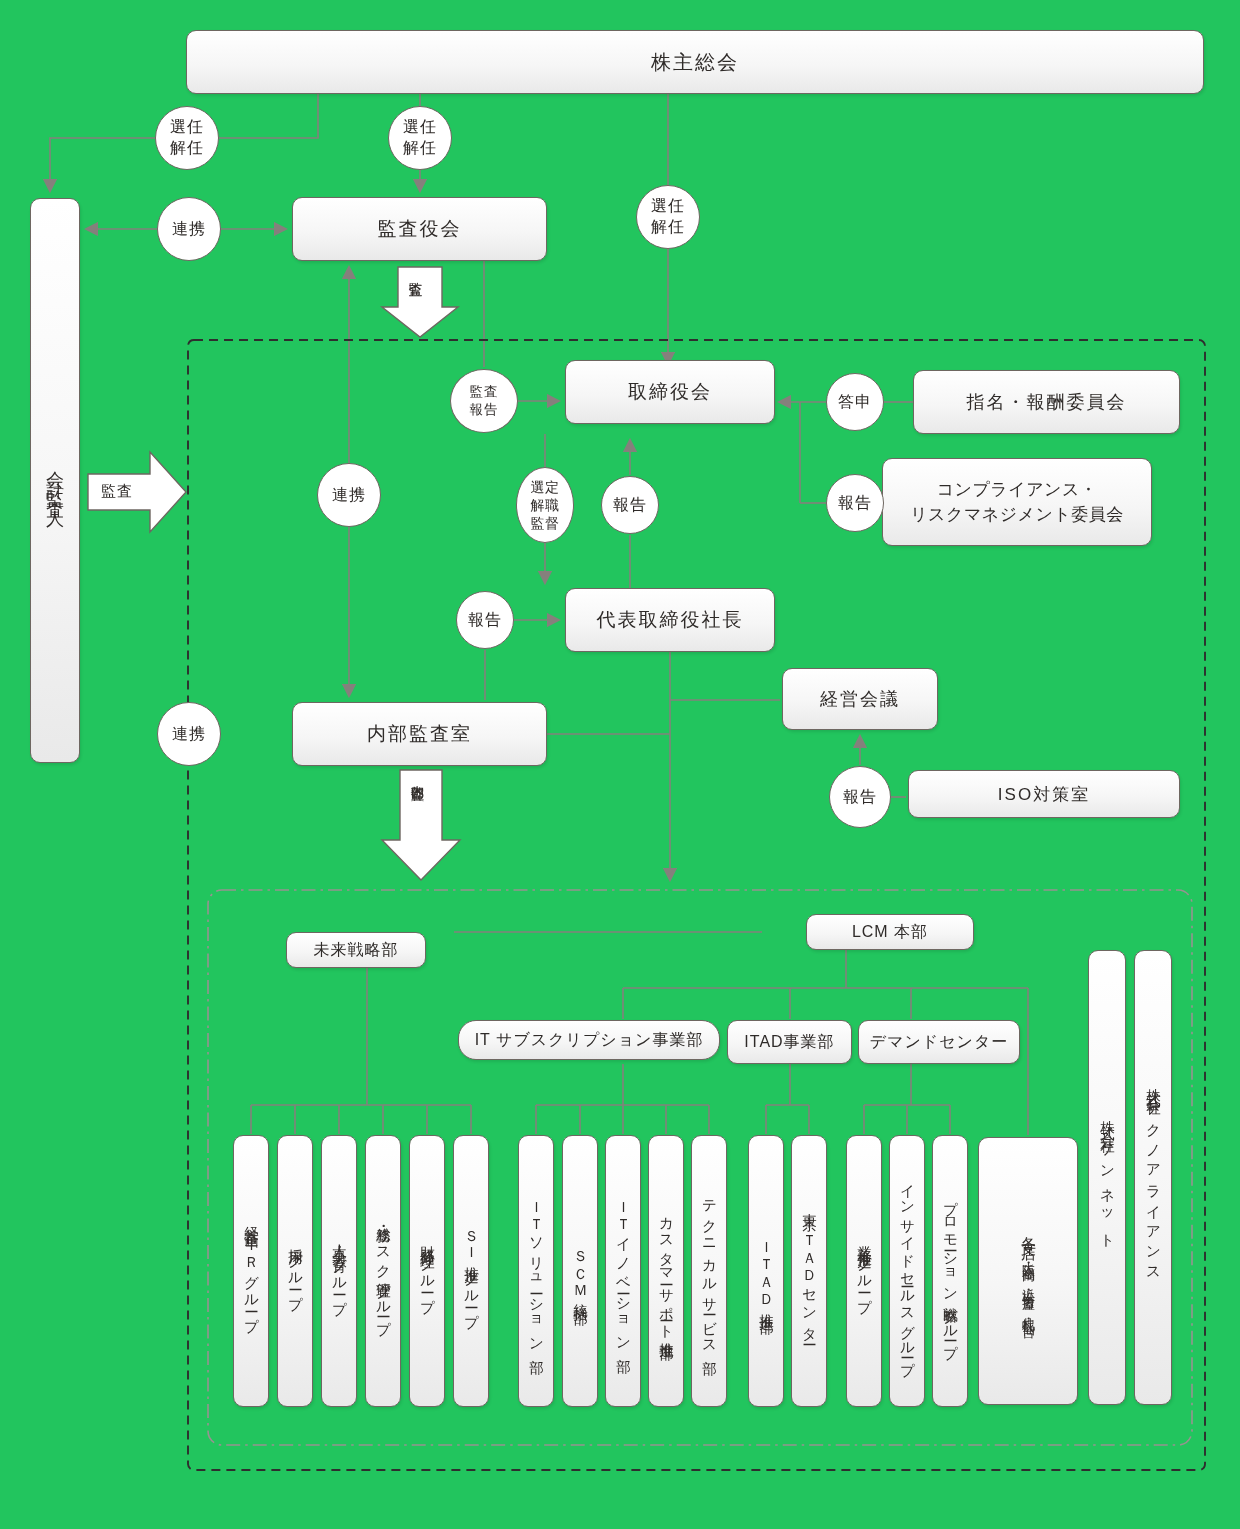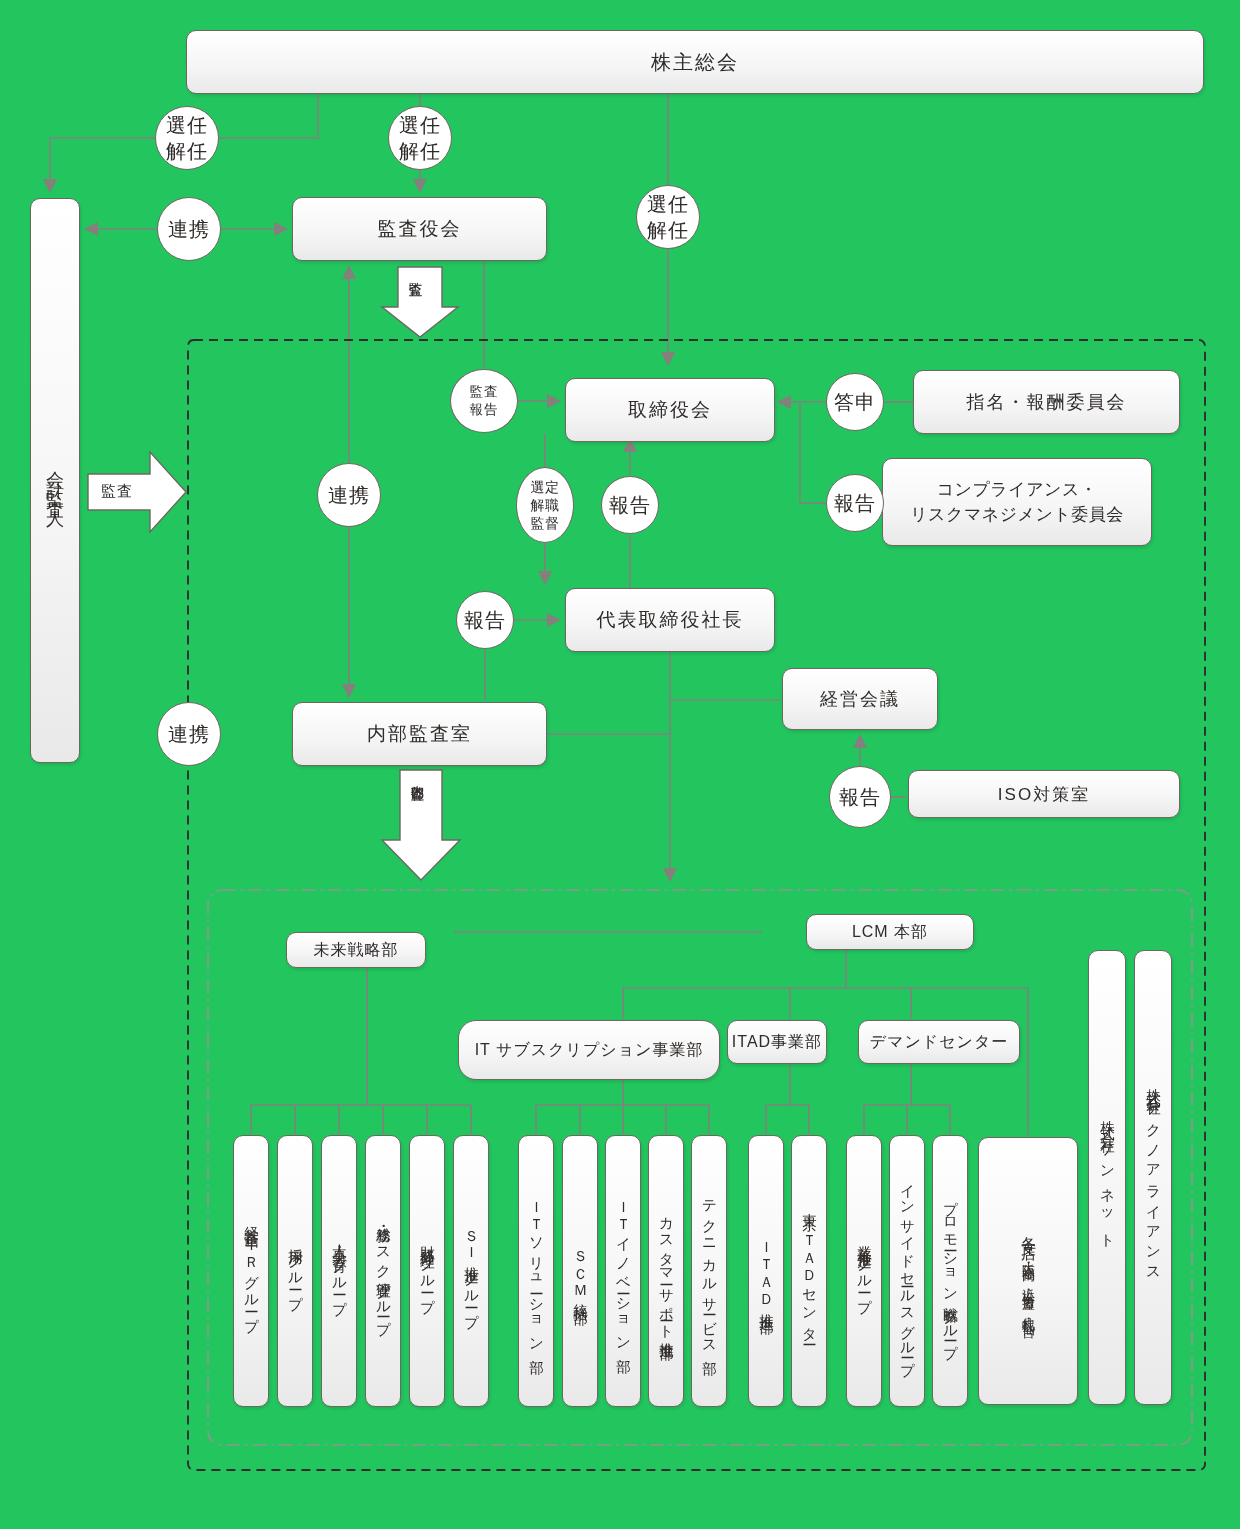--- a/index.html
+++ b/index.html
@@ -21,21 +21,21 @@
   .pre{white-space:pre-line;line-height:1.5;}
   .vnode{
     writing-mode:vertical-rl;text-orientation:upright;
     letter-spacing:3px;font-size:14.5px;
   }
   .circle{
     position:absolute;box-sizing:border-box;
     border:1.4px solid #6e6761;border-radius:50%;
     background:#ffffff;
     display:flex;align-items:center;justify-content:center;
-    font-size:20px;line-height:1.3;text-align:center;white-space:pre-line;
+    font-size:16px;line-height:1.3;text-align:center;white-space:pre-line;
     letter-spacing:1px;
   }
   .arrowlabel{position:absolute;font-size:14px;letter-spacing:1px;}
   .vtext{writing-mode:vertical-rl;text-orientation:upright;}
   .shiten-inner{display:flex;flex-direction:column;align-items:center;gap:14px;}
   .shiten-title{writing-mode:vertical-rl;text-orientation:upright;font-size:15px;letter-spacing:4px;}
   .shiten-locs{writing-mode:vertical-rl;text-orientation:upright;font-size:13px;letter-spacing:2px;}
   .shiten-locs span{margin:0 4px;}
 </style>
 </head>
@@ -134,21 +134,21 @@
 
     <rect x="208" y="890" width="984" height="555" rx="14" fill="none" stroke="#979390" stroke-width="1.6" stroke-dasharray="14 5 2.5 5"></rect>
   </svg>
 
   <div class="node" style="left:186px;top:30px;width:1018px;height:64px;font-size:20px;">株主総会</div>
 
   <div class="node vnode" style="left:30px;top:198px;width:50px;height:565px;font-size:18px;letter-spacing:10px;">会計監査人</div>
 
   <div class="node" style="left:292px;top:197px;width:255px;height:64px;">監査役会</div>
 
-  <div class="node" style="left:565px;top:378px;width:210px;height:64px;">取締役会</div>
+  <div class="node" style="left:565px;top:360px;width:210px;height:64px;">取締役会</div>
 
   <div class="node" style="left:913px;top:370px;width:267px;height:64px;font-size:18px;">指名・報酬委員会</div>
 
   <div class="node pre" style="left:882px;top:458px;width:270px;height:88px;font-size:17px;letter-spacing:0.5px;">コンプライアンス・
 リスクマネジメント委員会</div>
 
   <div class="node" style="left:782px;top:668px;width:156px;height:62px;font-size:18px;">経営会議</div>
 
   <div class="node" style="left:565px;top:588px;width:210px;height:64px;">代表取締役社長</div>
 
@@ -182,22 +182,22 @@
 
   <div class="circle" style="left:829px;top:766px;width:62px;height:62px;">報告</div>
 
   <div class="arrowlabel vtext" style="left:407px;top:271px;font-size:14px;">監査</div>
   <div class="arrowlabel" style="left:101px;top:482px;font-size:15px;">監査</div>
   <div class="arrowlabel vtext" style="left:408px;top:774px;font-size:13.5px;">内部監査</div>
 
   <div class="node small" style="left:286px;top:914px;width:140px;height:36px;margin-top:18px;">未来戦略部</div>
   <div class="node small" style="left:762px;top:914px;width:168px;height:36px;margin-left:44px;">LCM 本部</div>
 
-  <div class="node small" style="left:458px;top:1020px;width:262px;height:60px;border-radius:18px;">IT サブスクリプション事業部</div>
-  <div class="node small" style="left:727px;top:1020px;width:100px;height:44px;">ITAD事業部</div>
+  <div class="node small" style="left:458px;top:1020px;width:262px;height:40px;border-radius:18px;">IT サブスクリプション事業部</div>
+  <div class="node small" style="left:727px;top:1020px;width:125px;height:44px;">ITAD事業部</div>
   <div class="node small" style="left:858px;top:1020px;width:162px;height:44px;">デマンドセンター</div>
 
   <div class="node vnode" style="left:233px;top:1135px;width:36px;height:272px;">経営企画・ＩＲグループ</div>
   <div class="node vnode" style="left:277px;top:1135px;width:36px;height:272px;">採用グループ</div>
   <div class="node vnode" style="left:321px;top:1135px;width:36px;height:272px;">人事・教育グループ</div>
   <div class="node vnode" style="left:365px;top:1135px;width:36px;height:272px;letter-spacing:1px;">総務・リスク管理グループ</div>
   <div class="node vnode" style="left:409px;top:1135px;width:36px;height:272px;">財務経理グループ</div>
   <div class="node vnode" style="left:453px;top:1135px;width:36px;height:272px;">ＳＩ推進グループ</div>
 
   <div class="node vnode" style="left:518px;top:1135px;width:36px;height:272px;">ＩＴソリューション部</div>

